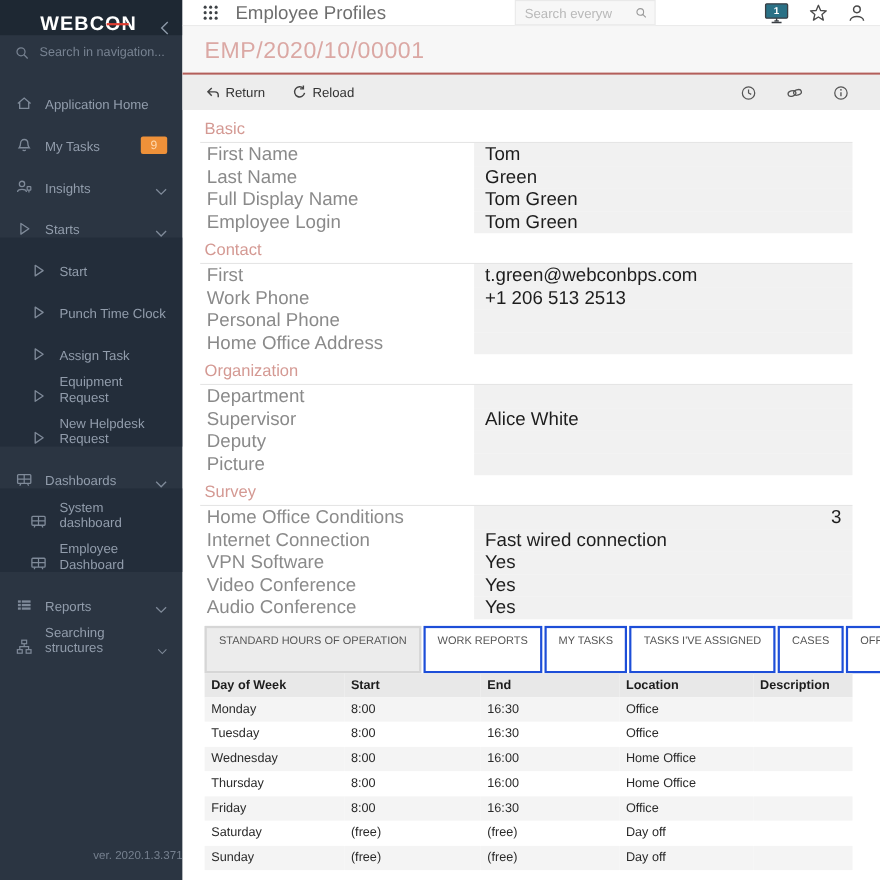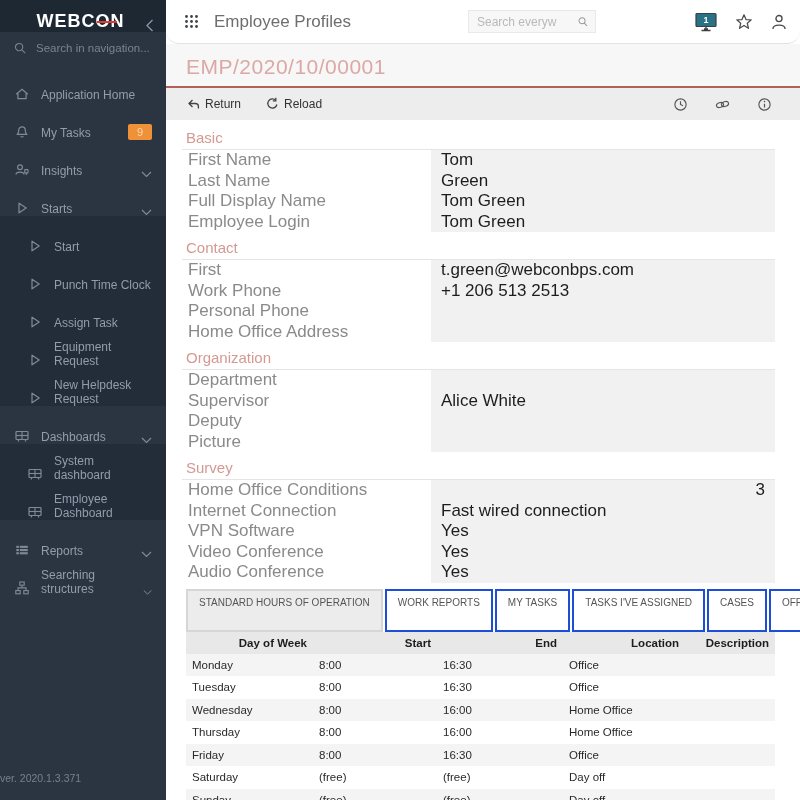--- a/index.html
+++ b/index.html
@@ -15,26 +15,26 @@
   .logo .o::after { content:""; position:absolute; left:8%; top:46%; width:135%; height:2.5px; background:#e03c31; }
   .collapse { color:#8b97a6; display:flex; align-items:center; }
   .side-search { height:32px; display:flex; align-items:center; gap:8px; padding:0 13px; }
   .side-search input { background:transparent; border:0; outline:none; color:#808c9b; font-size:11.5px; width:100%; font-family:inherit; }
   .side-search input::placeholder { color:#788392; }
   .nav-item { height:38px; display:flex; align-items:flex-end; gap:11px; padding:0 14px; font-size:12px; color:#929dac; cursor:pointer; }
   .sub { background:#232d3a; }
   .sub .nav-item { padding-left:27px; }
   .badge { margin-left:auto; background:#ef9139; color:#ffd9ae; font-size:11px; line-height:16px; padding:0 9px; border-radius:2px; }
   .chev { margin-left:auto; }
-  .version { margin-top:auto; text-align:left; font-size:10.5px; color:#76808f; padding-bottom:16px; }
+  .version { margin-top:auto; text-align:right; font-size:10.5px; color:#76808f; padding-bottom:16px; }
   .nico { flex-shrink:0; }
 
   
   .main { flex:1; display:flex; flex-direction:column; background:#fff; min-width:0; }
-  .topbar { height:44px; background:#fff; border-bottom:1px solid #e3e3e3; display:flex; align-items:center; padding:0 12px 0 18px; flex-shrink:0;border-radius:13px; }
+  .topbar { height:24px; background:#fff; border-bottom:1px solid #e3e3e3; display:flex; align-items:center; padding:0 12px 0 18px; flex-shrink:0; }
   .waffle { margin-right:15px; }
   .topbar-title { font-size:17px; font-weight:300; color:#6e6e6e; white-space:nowrap; }
   .search-box { margin-left:auto; margin-right:98px; width:128px; height:23px; background:#f7f7f7; border:1px solid #e9e9e9; display:flex; align-items:center; padding:0 6px 0 8px; }
   .search-box input { border:0; background:transparent; outline:none; width:100%; font-size:12px; color:#8d8d8d; font-family:inherit; }
   .search-box input::placeholder { color:#b9b9b9; }
   .top-icons { display:flex; align-items:center; gap:17px; }
   .icon-btn { display:flex; align-items:center; cursor:pointer; }
 
   .content { flex:1; display:flex; flex-direction:column; min-height:0; }
   .title-block { background:#f7f7f7; padding:11px 10px 7px 20px; border-bottom:2px solid #b35f5b; }
@@ -50,21 +50,21 @@
   .flabel { width:249px; color:#8a8a8a; padding-left:6px; }
   .fvalue { flex:1; height:100%; background:#f1f1f1; color:#1d1d1d; display:flex; align-items:center; padding:0 10px; }
   .fvalue.right { justify-content:flex-end; text-align:right; }
 
   
   .tabs { display:flex; padding:6px 25px 0 20px; }
   .tab { font-size:10px; color:#555; padding:6px 11px 22px; border:2px solid #1d4ed8; background:#fff; margin-right:2px; white-space:nowrap; cursor:pointer; }
   .tab.active { background:#ececec; border-color:#d6d6d6; }
   .wh-title { color:#8f8f8f; font-size:15px; font-weight:400; padding:8px 0 7px 20px; }
   table { width:calc(100% - 45px); margin:0 25px 0 20px; border-collapse:collapse; table-layout:fixed; font-size:11.5px; }
-  th { background:#e8e8e8; text-align:right; font-weight:bold; color:#1d1d1d; height:22px; padding:0 6px;margin-top:24px; }
+  th { background:#e8e8e8; text-align:left; font-weight:bold; color:#1d1d1d; height:22px; padding:0 6px;margin-top:24px; }
   td { height:22.5px; padding:0 6px; color:#2a2a2a; }
   tbody tr:nth-child(odd) td { background:#f4f4f4; }
 
   svg { display:block; }
 </style>
 </head>
 <body>
 
 <div class="app">
 

